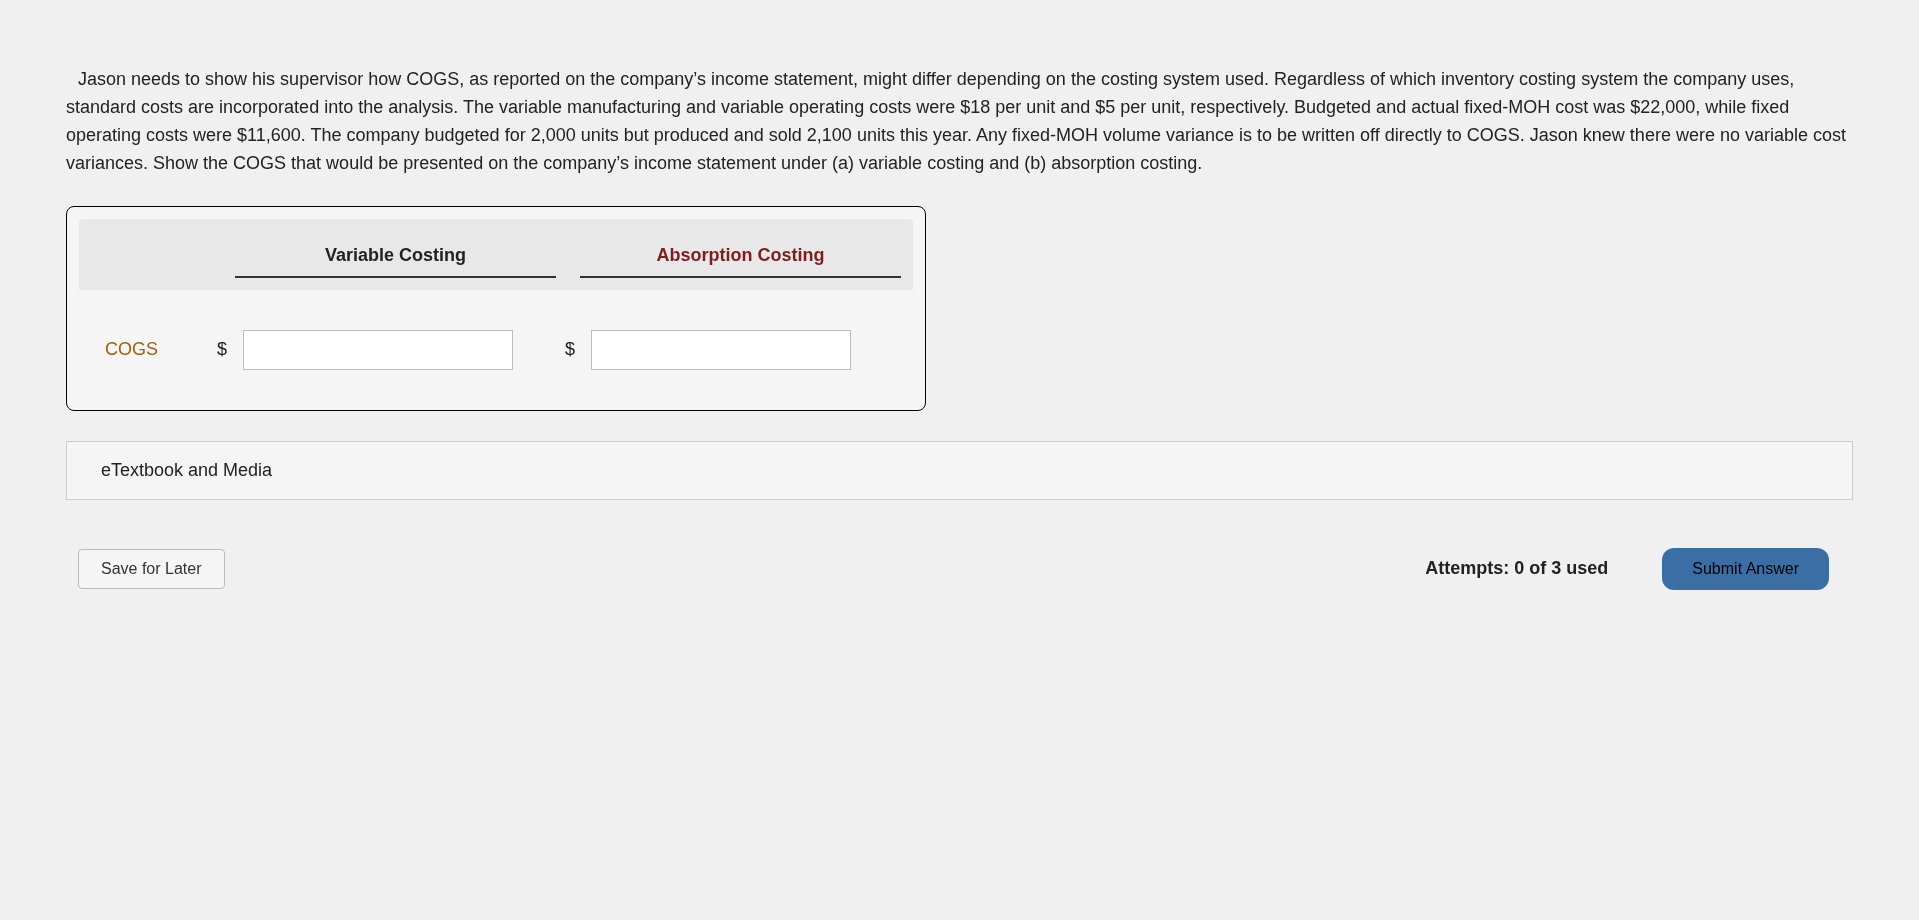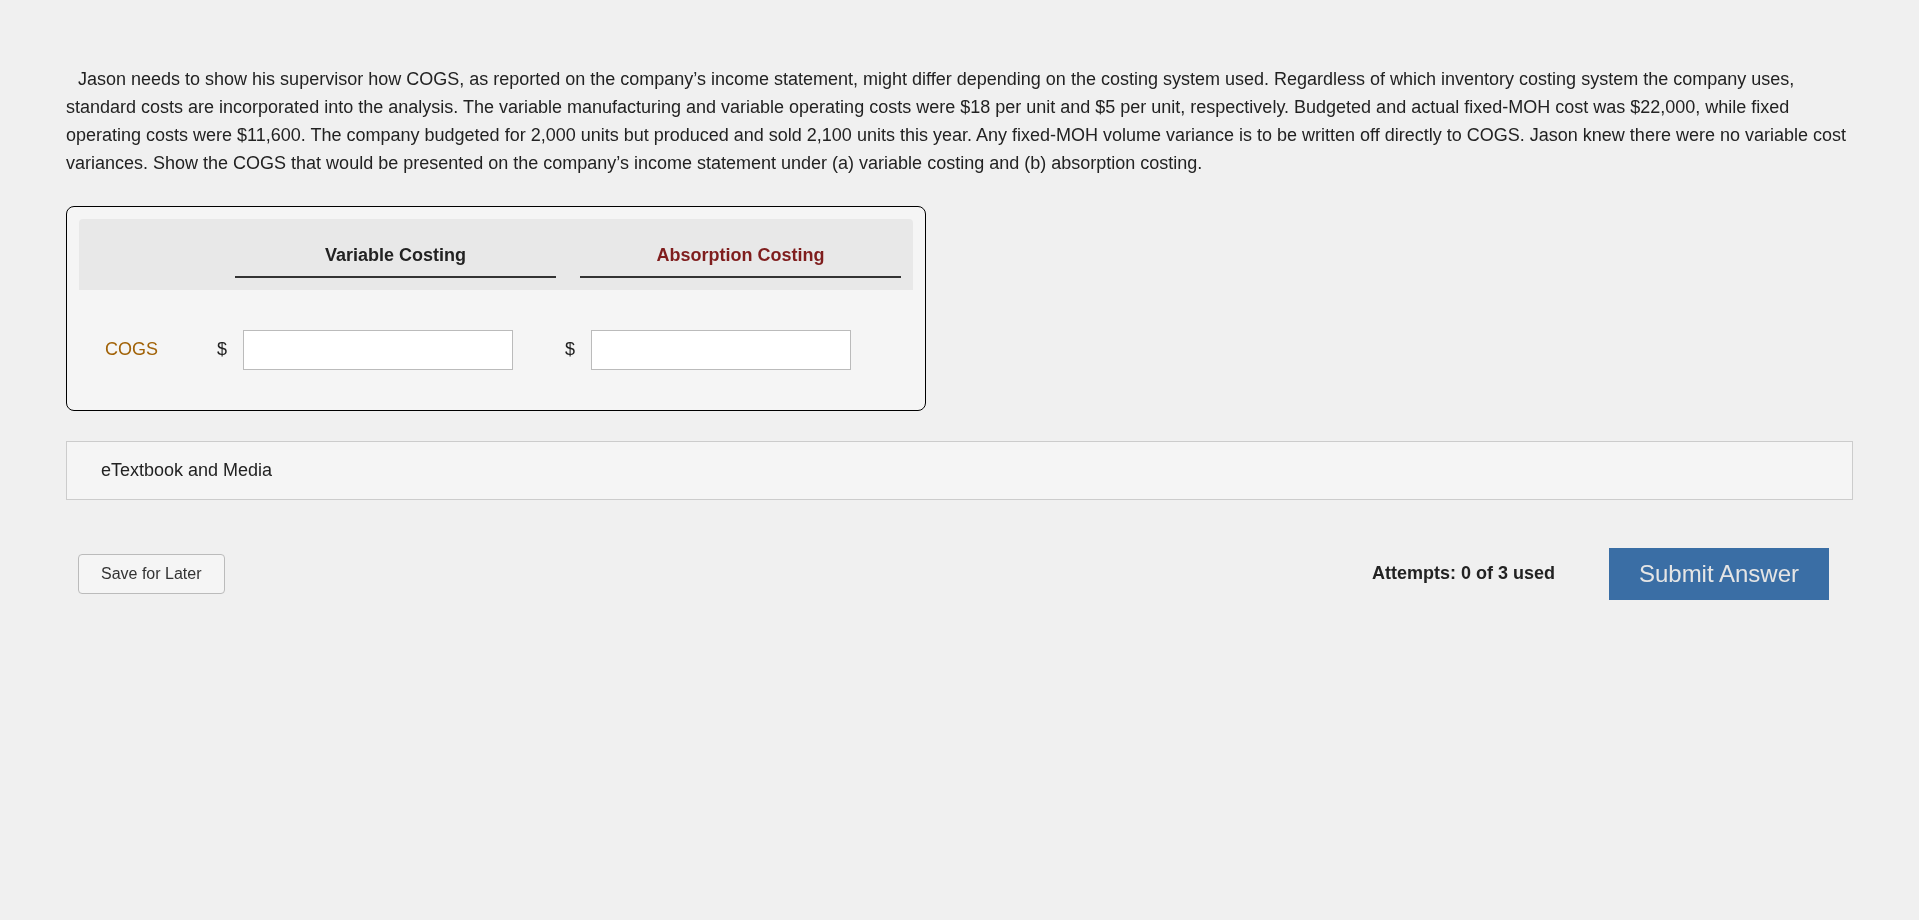--- a/index.html
+++ b/index.html
@@ -147,26 +147,26 @@
     }
 
     .attempts-text {
       font-size: 18px;
       font-weight: bold;
       color: #222;
     }
 
     .submit-btn {
       background: #3a6ea5;
-      color: #e5e5e5;
+      color: #000000;
       border: none;
       padding: 12px 30px;
-      font-size: 24px;
+      font-size: 16px;
       cursor: pointer;
-      border-radius: 0;
+      border-radius: 12px;
     }
   </style>
 </head>
 <body>
 
 <div class="problem-text">
   <span>Jason needs to show his supervisor how COGS, as reported on the company’s income statement, might differ depending on the costing system used. Regardless of which inventory costing system the company uses, standard costs are incorporated into the analysis. The variable manufacturing and variable operating costs were $18 per unit and $5 per unit, respectively. Budgeted and actual fixed-MOH cost was $22,000, while fixed operating costs were $11,600. The company budgeted for 2,000 units but produced and sold 2,100 units this year. Any fixed-MOH volume variance is to be written off directly to COGS. Jason knew there were no variable cost variances. Show the COGS that would be presented on the company’s income statement under (a) variable costing and (b) absorption costing.</span>
 </div>
 
 <div class="table-container">

